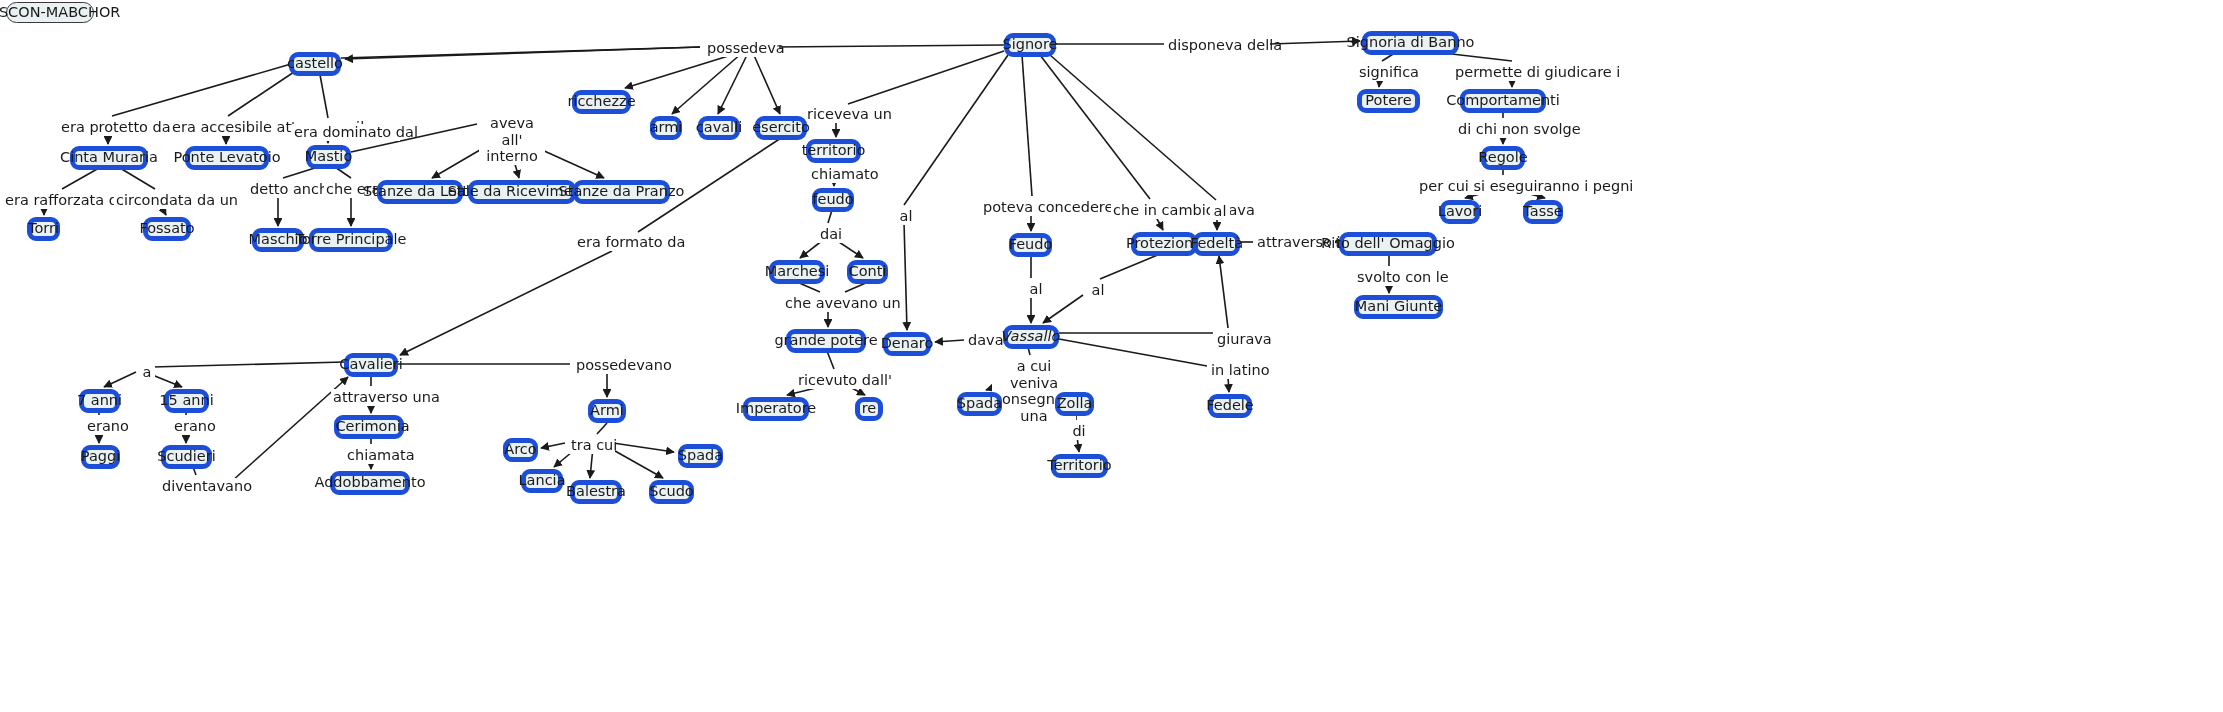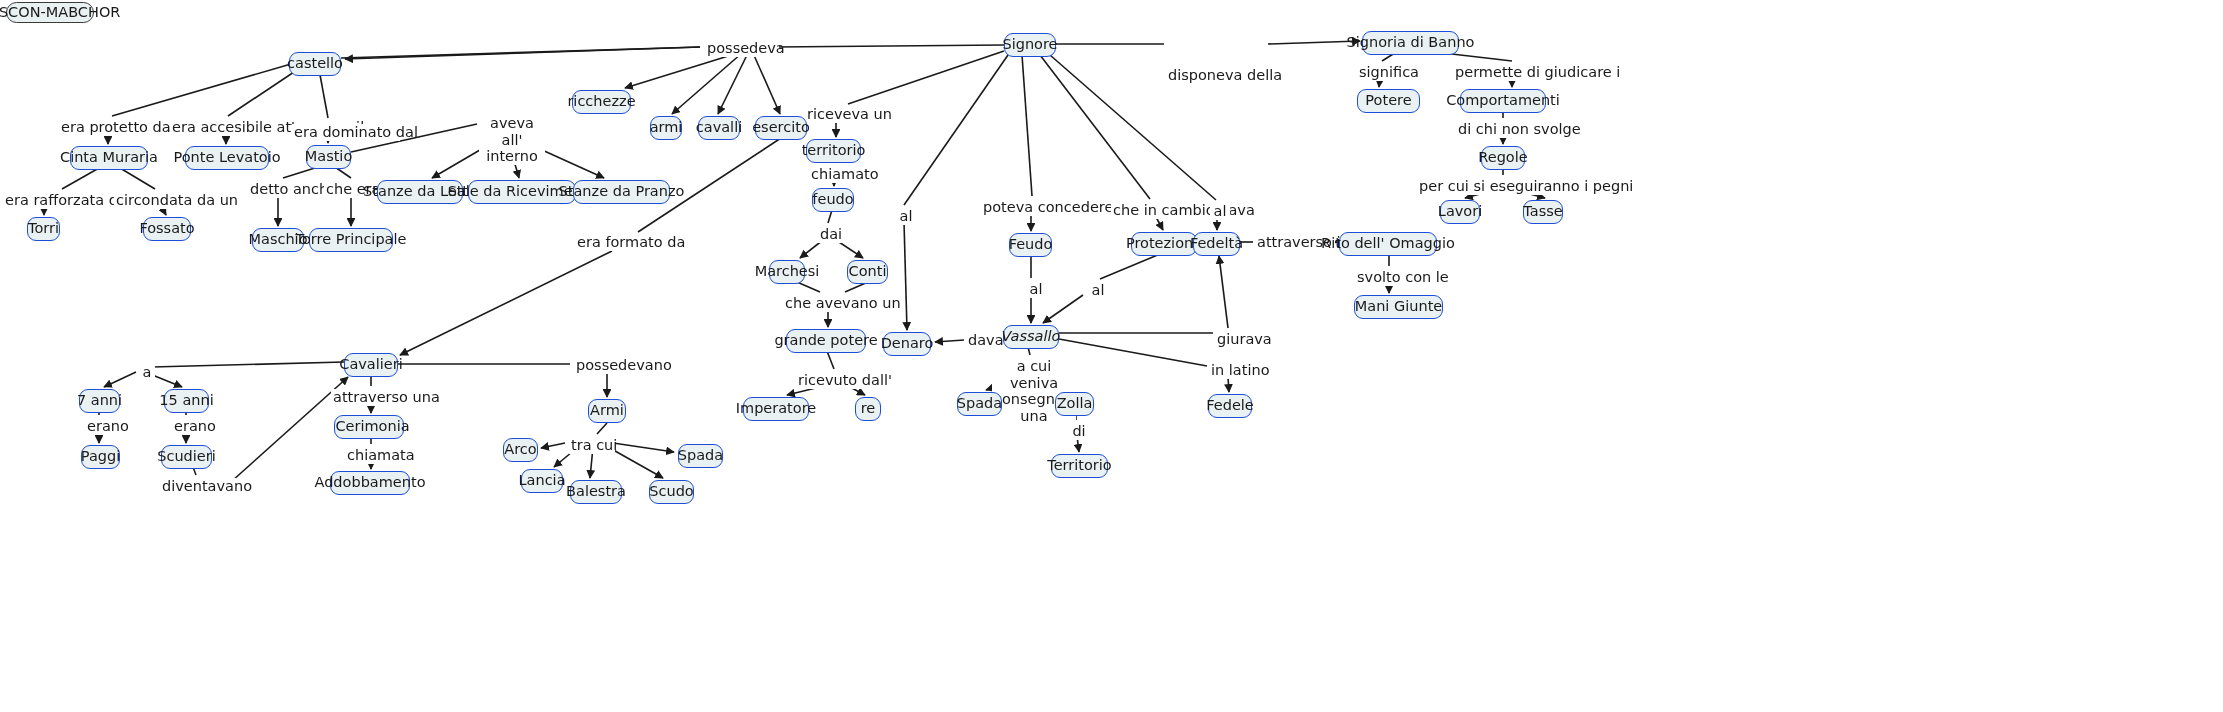--- a/index.html
+++ b/index.html
@@ -19,21 +19,21 @@
     position: absolute;
     left: 0; top: 0;
     width: 2223px;
     height: 712px;
     pointer-events: none;
   }
   .node {
     position: absolute;
     box-sizing: border-box;
     background: #eaf1f3;
-    border: 1px solid #1d4ed8;
+    border: 5px solid #1d4ed8;
     border-radius: 9px;
     color: #1a1a1a;
     font-size: 14.5px;
     line-height: 1.05;
     display: flex;
     align-items: center;
     justify-content: center;
     white-space: nowrap;
     padding: 0 9px;
     height: 24px;
@@ -236,21 +236,21 @@
       <div class="node" style="left: 309px; top: 228px; width: 84px;">Torre Principale</div>
       <div class="node" style="left: 377px; top: 180px; width: 86px;">Stanze da Letto</div>
       <div class="node" style="left: 468px; top: 180px; width: 108px;">Sale da Ricevimento</div>
       <div class="node" style="left: 573px; top: 180px; width: 97px;">Stanze da Pranzo</div>
       <div class="node" style="left: 572px; top: 90px; width: 59px;">ricchezze</div>
       <div class="node" style="left: 650px; top: 116px; width: 32px;">armi</div>
       <div class="node" style="left: 698px; top: 116px; width: 42px;">cavalli</div>
       <div class="node" style="left: 755px; top: 116px; width: 52px;">esercito</div>
       <div class="node" style="left: 806px; top: 139px; width: 55px;">territorio</div>
       <div class="node" style="left: 812px; top: 188px; width: 42px;">feudo</div>
-      <div class="node" style="left: 769px; top: 260px; width: 36px;">Marchesi</div>
+      <div class="node" style="left: 769px; top: 260px; width: 56px;">Marchesi</div>
       <div class="node" style="left: 847px; top: 260px; width: 41px;">Conti</div>
       <div class="node" style="left: 786px; top: 329px; width: 80px;">grande potere</div>
       <div class="node" style="left: 743px; top: 397px; width: 66px;">Imperatore</div>
       <div class="node" style="left: 855px; top: 397px; width: 26px;">re</div>
       <div class="node" style="left: 883px; top: 332px; width: 48px;">Denaro</div>
       <div class="node" style="left: 1003px; top: 325px; width: 56px; font-style: italic;">Vassallo</div>
       <div class="node" style="left: 1009px; top: 233px; width: 43px;">Feudo</div>
       <div class="node" style="left: 1131px; top: 232px; width: 66px;">Protezione</div>
       <div class="node" style="left: 1193px; top: 232px; width: 47px;">Fedeltà</div>
       <div class="node" style="left: 1339px; top: 232px; width: 98px;">Rito dell' Omaggio</div>
@@ -268,21 +268,21 @@
       <div class="node" style="left: 330px; top: 471px; width: 80px;">Addobbamento</div>
       <div class="node" style="left: 588px; top: 399px; width: 38px;">Armi</div>
       <div class="node" style="left: 503px; top: 438px; width: 35px;">Arco</div>
       <div class="node" style="left: 521px; top: 469px; width: 42px;">Lancia</div>
       <div class="node" style="left: 570px; top: 480px; width: 52px;">Balestra</div>
       <div class="node" style="left: 649px; top: 480px; width: 45px;">Scudo</div>
       <div class="node" style="left: 678px; top: 444px; width: 45px;">Spada</div>
     </div>
   <div id="labels-layer">
       <div class="link-label" style="left: 705px; top: 40px; width: 70px;">possedeva</div>
-      <div class="link-label" style="left: 1166px; top: 37px; width: 100px; margin-top: 30px;">disponeva della</div>
+      <div class="link-label" style="left: 1166px; top: 37px; width: 100px;">disponeva della</div>
       <div class="link-label" style="left: 1357px; top: 64px; width: 56px;">significa</div>
       <div class="link-label" style="left: 1453px; top: 64px; width: 140px;">permette di giudicare i</div>
       <div class="link-label" style="left: 1456px; top: 121px; width: 107px;">di chi non svolge</div>
       <div class="link-label" style="left: 1417px; top: 178px; width: 180px;">per cui si eseguiranno i pegni</div>
       <div class="link-label" style="left: 59px; top: 119px; width: 106px;">era protetto dalla</div>
       <div class="link-label" style="left: 170px; top: 119px; width: 162px;">era accesibile attraverso il</div>
       <div class="link-label" style="left: 292px; top: 124px; width: 104px;">era dominato dal</div>
       <div class="link-label two-line" style="left: 479px; top: 115px; width: 62px;">aveva all'<br>interno</div>
       <div class="link-label" style="left: 3px; top: 192px; width: 110px;">era rafforzata dalle</div>
       <div class="link-label" style="left: 114px; top: 192px; width: 102px;">circondata da un</div>

